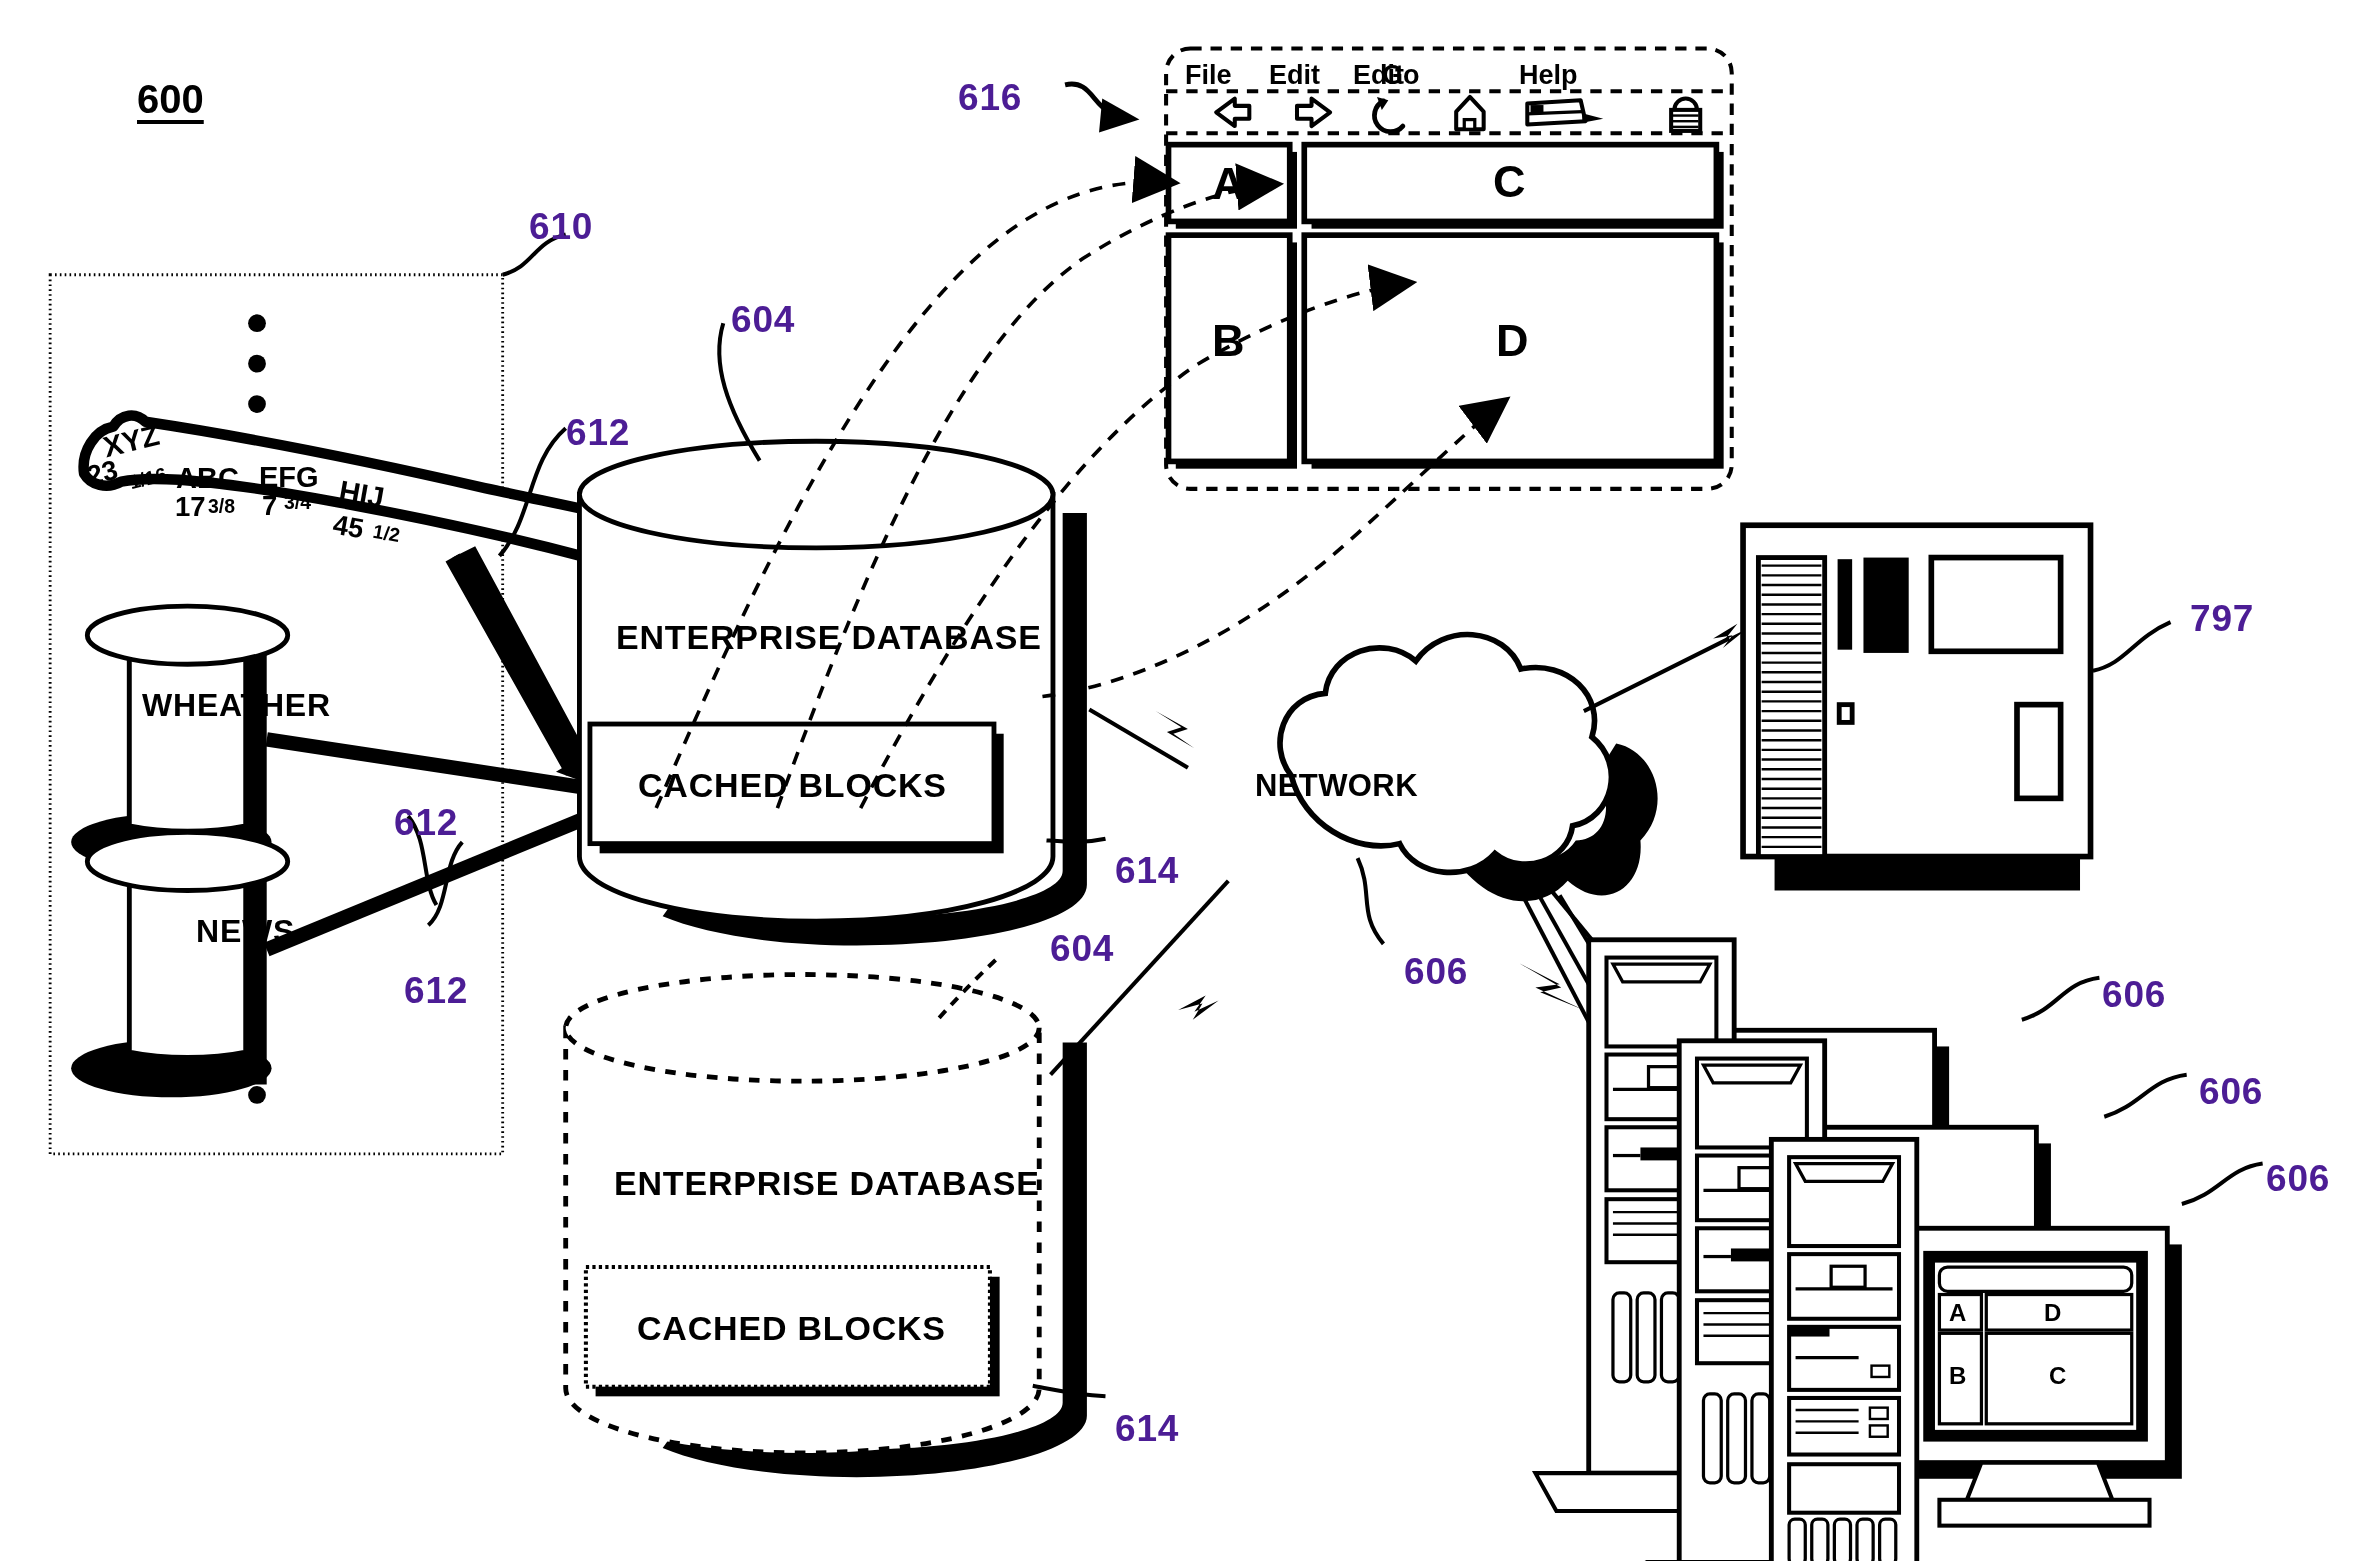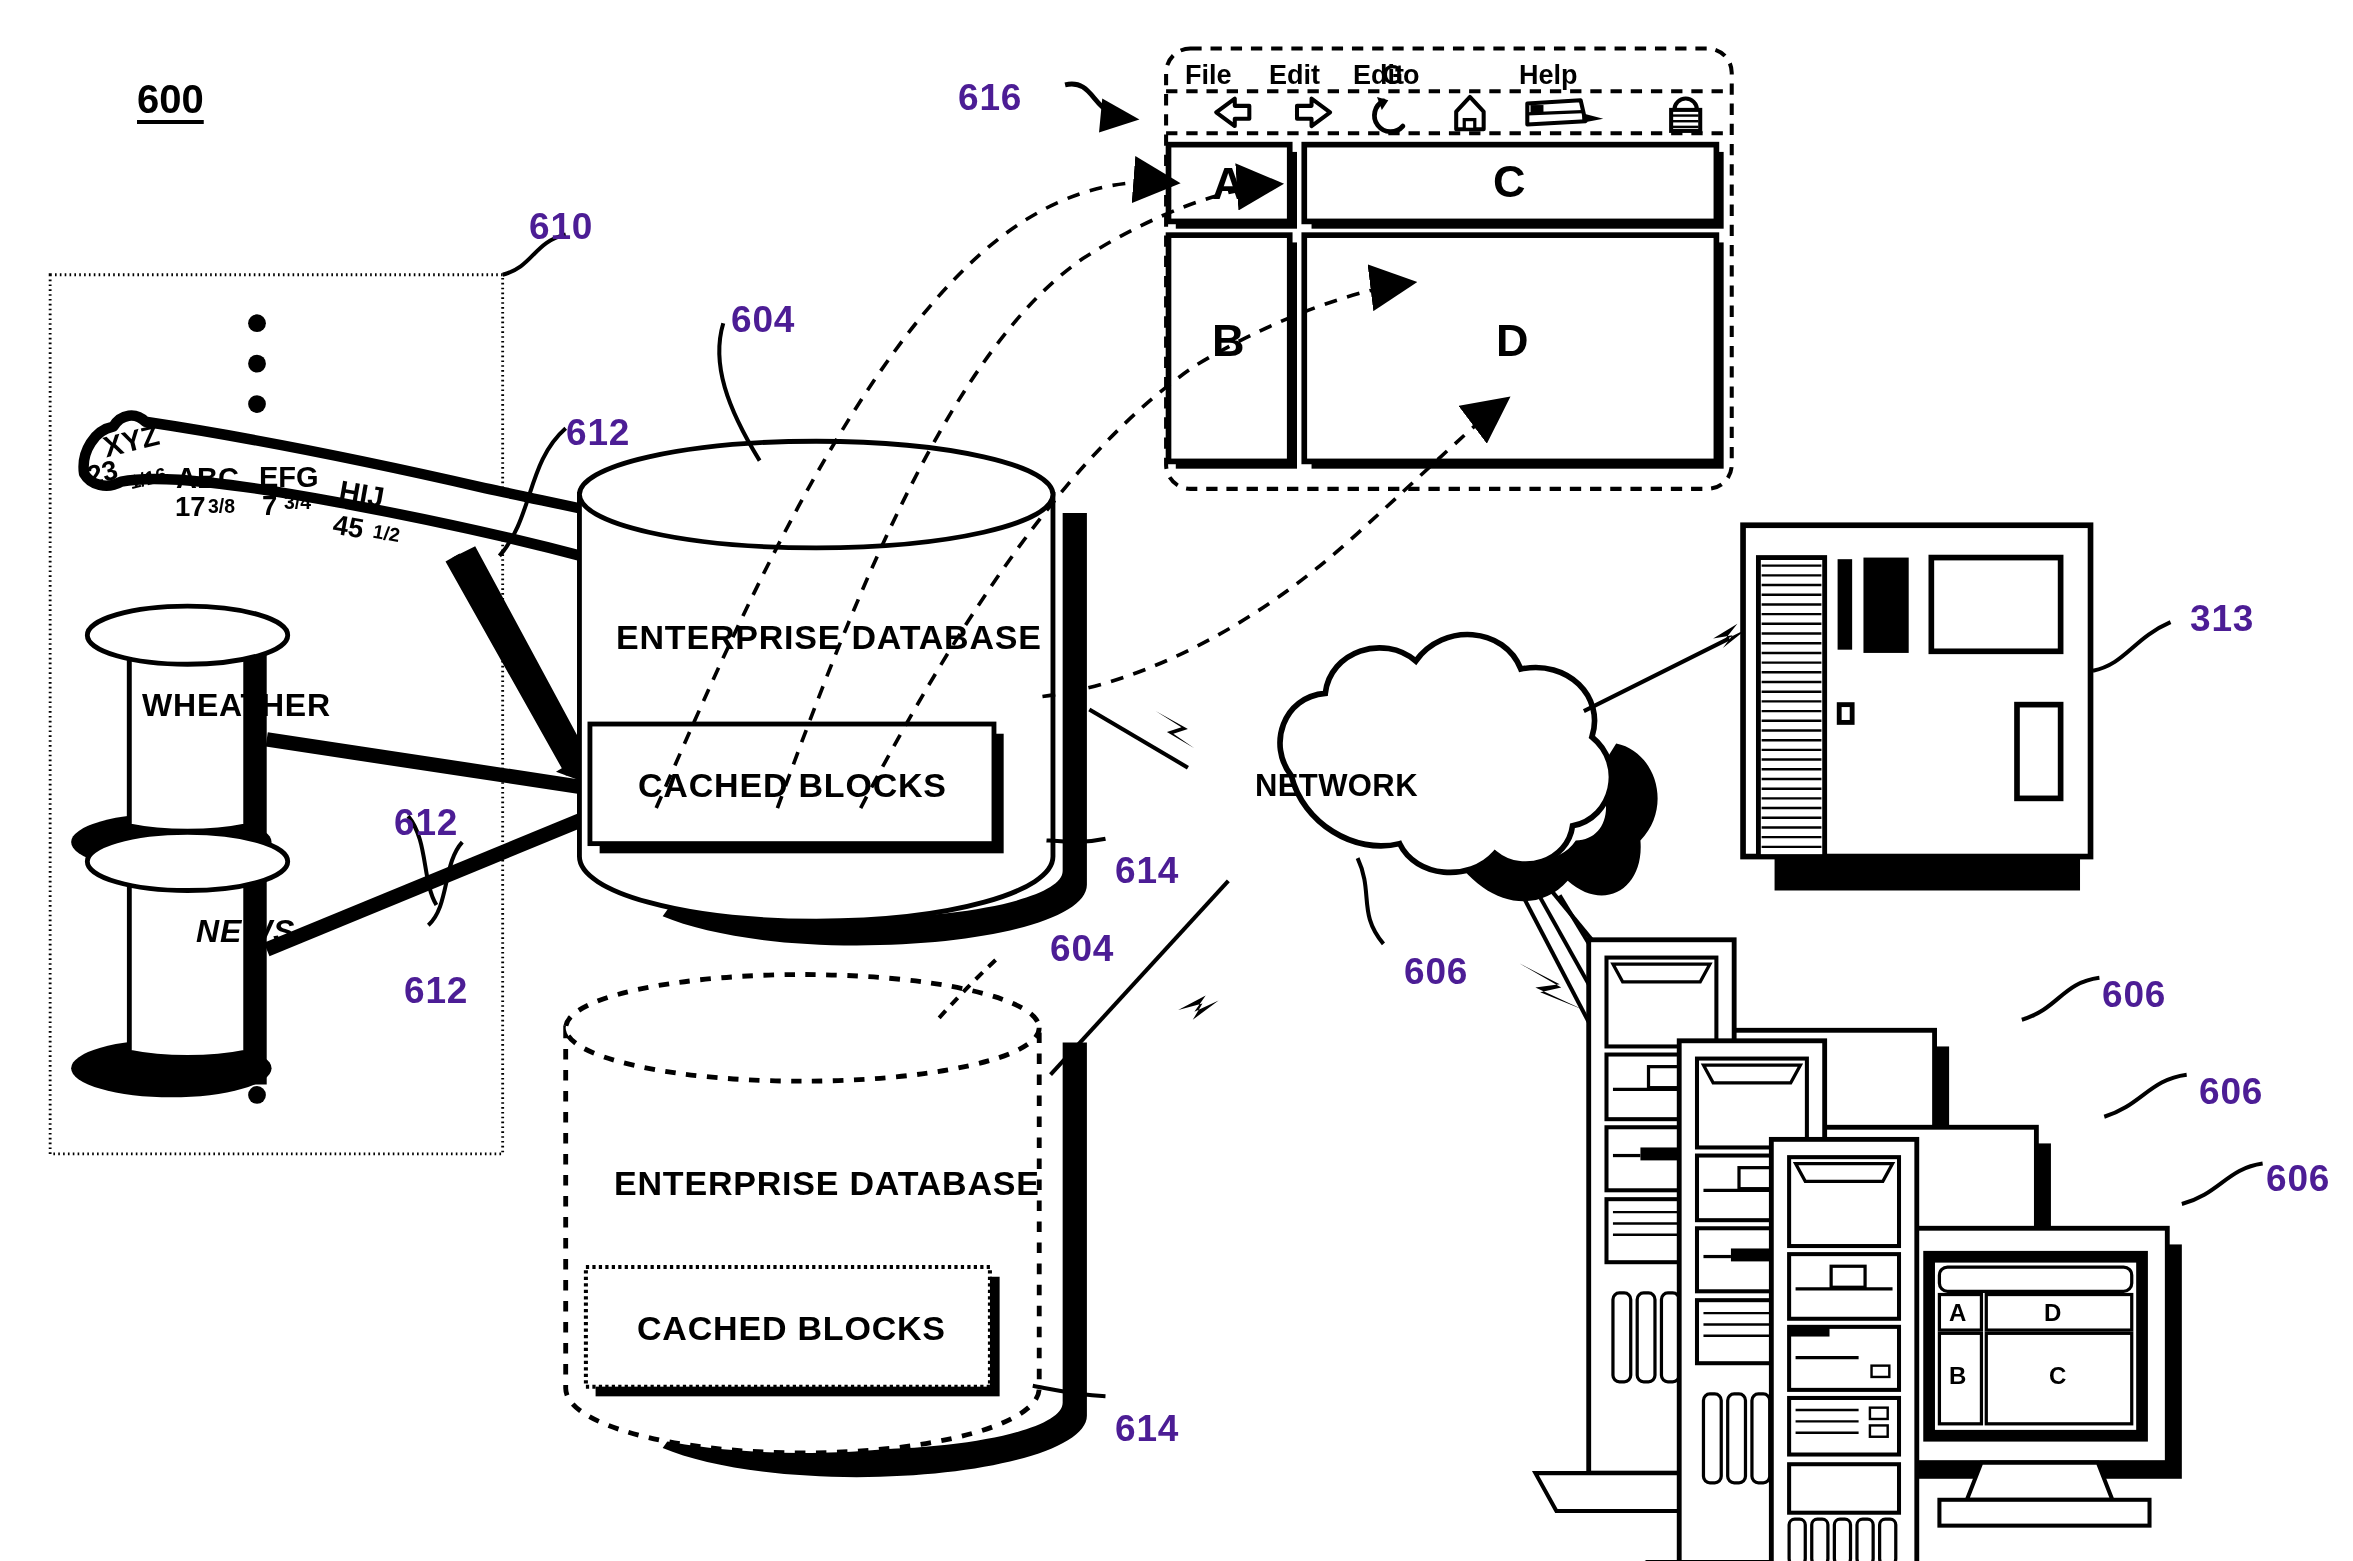--- a/index.html
+++ b/index.html
@@ -417,21 +417,21 @@
 
   <div class="tkr" style="left:259px;top:461px;font-size:29px;">EFG</div>
   <div class="tkr" style="left:262px;top:490px;font-size:27.5px;">7</div>
   <div class="tkr" style="left:284px;top:491px;font-size:19.4px;">3/4</div>
 
   <div class="tkr" style="left:339px;top:478px;font-size:29px;transform:rotate(10deg);">HIJ</div>
   <div class="tkr" style="left:333px;top:511px;font-size:27.5px;transform:rotate(10deg);">45</div>
   <div class="tkr" style="left:373px;top:522px;font-size:19.4px;transform:rotate(10deg);">1/2</div>
 
   <div class="smalldb" style="left:142px;top:687px;">WHEATHER</div>
-  <div class="smalldb" style="left:196px;top:913px;font-style:italic;">NEWS</div>
+  <div class="smalldb" style="left:196px;top:913px;">NEWS</div>
 
   <div class="dbtxt" style="left:616px;top:618px;">ENTERPRISE DATABASE</div>
   <div class="cachedtxt" style="left:638px;top:766px;">CACHED BLOCKS</div>
 
   <div class="dbtxt" style="left:614px;top:1164px;">ENTERPRISE DATABASE</div>
   <div class="cachedtxt" style="left:637px;top:1309px;">CACHED BLOCKS</div>
 
   <div class="nettxt" style="left:1255px;top:768px;">NETWORK</div>
 
   <div class="menutxt" style="left:1185px;top:60px;">File</div>
@@ -454,20 +454,20 @@
       <div class="reflbl" style="left: 529px; top: 206px;">610</div>
       <div class="reflbl" style="left: 731px; top: 299px;">604</div>
       <div class="reflbl" style="left: 566px; top: 412px;">612</div>
       <div class="reflbl" style="left: 394px; top: 802px;">612</div>
       <div class="reflbl" style="left: 404px; top: 970px;">612</div>
       <div class="reflbl" style="left: 958px; top: 77px;">616</div>
       <div class="reflbl" style="left: 1115px; top: 850px;">614</div>
       <div class="reflbl" style="left: 1050px; top: 928px;">604</div>
       <div class="reflbl" style="left: 1115px; top: 1408px;">614</div>
       <div class="reflbl" style="left: 1404px; top: 951px;">606</div>
-      <div class="reflbl" style="left: 2190px; top: 598px;">313</div>
+      <div class="reflbl" style="left: 2190px; top: 598px;">797</div>
       <div class="reflbl" style="left: 2102px; top: 974px;">606</div>
       <div class="reflbl" style="left: 2199px; top: 1071px;">606</div>
       <div class="reflbl" style="left: 2266px; top: 1158px;">606</div>
     </div>
 
 </div>
 
 
 </body></html>

